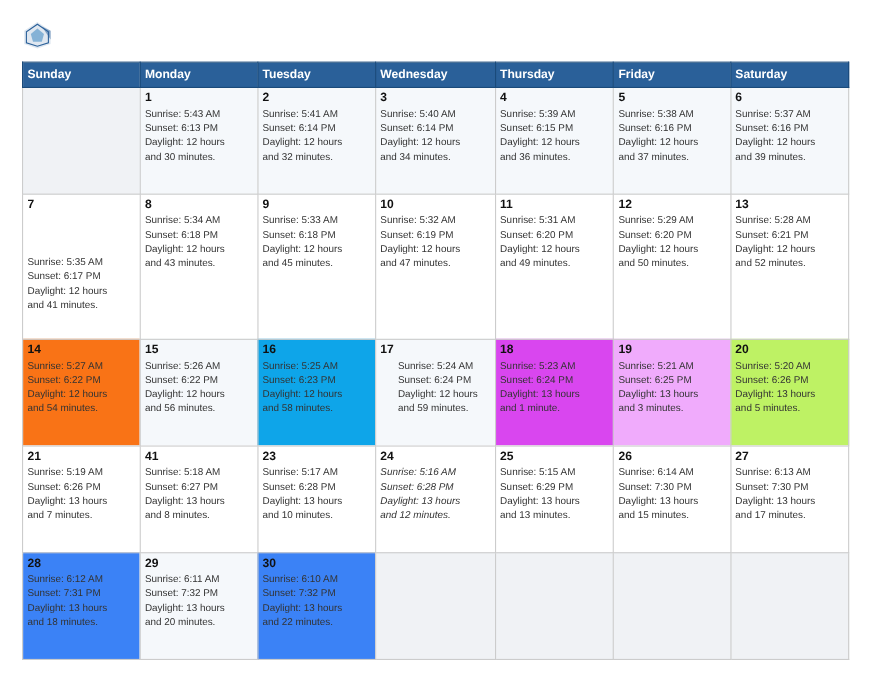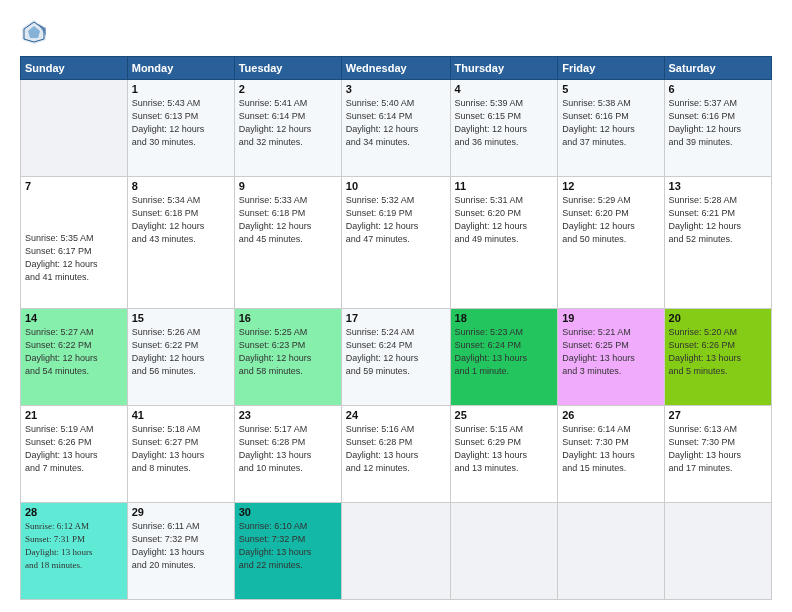--- a/index.html
+++ b/index.html
@@ -223,63 +223,63 @@
           </td>
           <td>
             <span class="day-num">13</span>
             <div class="day-info" style="white-space: pre-line;">Sunrise: 5:28 AM
 Sunset: 6:21 PM
 Daylight: 12 hours
 and 52 minutes.</div>
           </td>
         </tr>
         <tr style="background: rgb(245, 248, 251);">
-          <td style="background: #86efac;">
+          <td style="background: #f97316;">
             <span class="day-num">14</span>
             <div class="day-info" style="white-space: pre-line;">Sunrise: 5:27 AM
 Sunset: 6:22 PM
 Daylight: 12 hours
 and 54 minutes.</div>
           </td>
           <td style="background: rgb(245, 248, 251);">
             <span class="day-num">15</span>
             <div class="day-info" style="white-space: pre-line;">Sunrise: 5:26 AM
 Sunset: 6:22 PM
 Daylight: 12 hours
 and 56 minutes.</div>
           </td>
-          <td style="background: #86efac;">
+          <td style="background: #0ea5e9;">
             <span class="day-num">16</span>
             <div class="day-info" style="white-space: pre-line;">Sunrise: 5:25 AM
 Sunset: 6:23 PM
 Daylight: 12 hours
 and 58 minutes.</div>
           </td>
           <td style="background: rgb(245, 248, 251);">
             <span class="day-num">17</span>
-            <div class="day-info" style="white-space: pre-line;">Sunrise: 5:24 AM
+            <div class="day-info" style="white-space: pre-line; margin-left: 16px;">Sunrise: 5:24 AM
 Sunset: 6:24 PM
 Daylight: 12 hours
 and 59 minutes.</div>
           </td>
-          <td style="background: #22c55e;">
+          <td style="background: #d946ef;">
             <span class="day-num">18</span>
             <div class="day-info" style="white-space: pre-line;">Sunrise: 5:23 AM
 Sunset: 6:24 PM
 Daylight: 13 hours
 and 1 minute.</div>
           </td>
           <td style="background: #f0abfc;">
             <span class="day-num">19</span>
             <div class="day-info" style="white-space: pre-line;">Sunrise: 5:21 AM
 Sunset: 6:25 PM
 Daylight: 13 hours
 and 3 minutes.</div>
           </td>
-          <td style="background: #84cc16;">
+          <td style="background: #bef264;">
             <span class="day-num">20</span>
             <div class="day-info" style="white-space: pre-line;">Sunrise: 5:20 AM
 Sunset: 6:26 PM
 Daylight: 13 hours
 and 5 minutes.</div>
           </td>
         </tr>
         <tr>
           <td>
             <span class="day-num">21</span>
@@ -297,21 +297,21 @@
           </td>
           <td>
             <span class="day-num">23</span>
             <div class="day-info" style="white-space: pre-line;">Sunrise: 5:17 AM
 Sunset: 6:28 PM
 Daylight: 13 hours
 and 10 minutes.</div>
           </td>
           <td>
             <span class="day-num">24</span>
-            <div class="day-info" style="white-space: pre-line;">Sunrise: 5:16 AM
+            <div class="day-info" style="white-space: pre-line; font-style: italic;">Sunrise: 5:16 AM
 Sunset: 6:28 PM
 Daylight: 13 hours
 and 12 minutes.</div>
           </td>
           <td>
             <span class="day-num">25</span>
             <div class="day-info" style="white-space: pre-line;">Sunrise: 5:15 AM
 Sunset: 6:29 PM
 Daylight: 13 hours
 and 13 minutes.</div>
@@ -325,35 +325,35 @@
           </td>
           <td>
             <span class="day-num">27</span>
             <div class="day-info" style="white-space: pre-line;">Sunrise: 6:13 AM
 Sunset: 7:30 PM
 Daylight: 13 hours
 and 17 minutes.</div>
           </td>
         </tr>
         <tr style="background: rgb(245, 248, 251);">
-          <td style="background: #5eead4;">
+          <td style="background: #3b82f6;">
             <span class="day-num">28</span>
-            <div class="day-info" style="white-space: pre-line; font-family: Liberation Serif, serif;">Sunrise: 6:12 AM
+            <div class="day-info" style="white-space: pre-line;">Sunrise: 6:12 AM
 Sunset: 7:31 PM
 Daylight: 13 hours
 and 18 minutes.</div>
           </td>
           <td style="background: rgb(245, 248, 251);">
             <span class="day-num">29</span>
             <div class="day-info" style="white-space: pre-line;">Sunrise: 6:11 AM
 Sunset: 7:32 PM
 Daylight: 13 hours
 and 20 minutes.</div>
           </td>
-          <td style="background: #14b8a6;">
+          <td style="background: #3b82f6;">
             <span class="day-num">30</span>
             <div class="day-info" style="white-space: pre-line;">Sunrise: 6:10 AM
 Sunset: 7:32 PM
 Daylight: 13 hours
 and 22 minutes.</div>
           </td>
           <td class="empty" style="background: rgb(240, 242, 245);"></td>
           <td class="empty" style="background: rgb(240, 242, 245);"></td>
           <td class="empty" style="background: rgb(240, 242, 245);"></td>
           <td class="empty" style="background: rgb(240, 242, 245);"></td>

